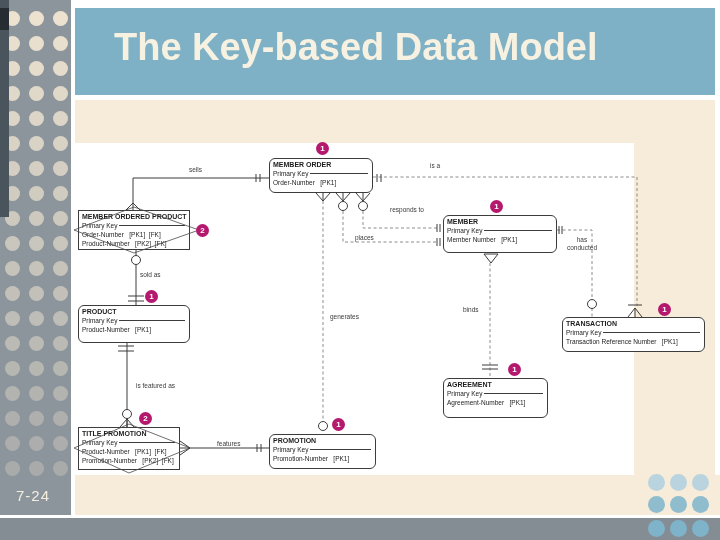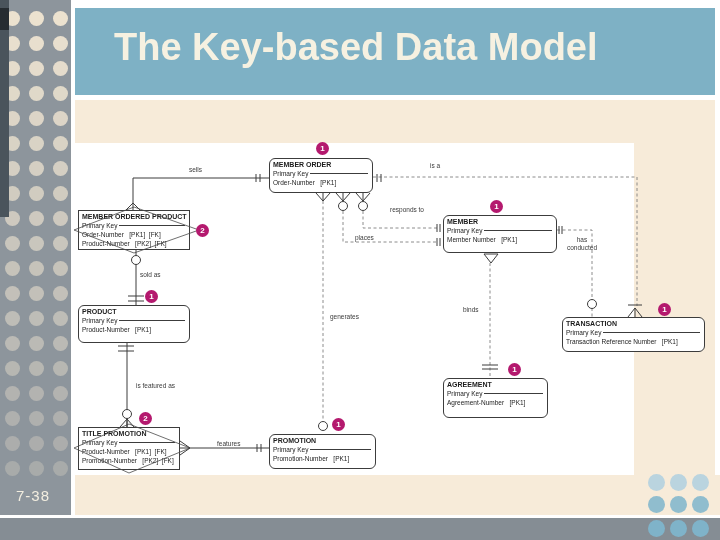--- a/index.html
+++ b/index.html
@@ -103,21 +103,21 @@
 <div class="abs edge-strip"></div>
 <div class="abs edge-block"></div>
 <div class="abs gap-white"></div>
 <div class="abs title-bar">
   <div class="slide-title">The Key-based Data Model</div>
 </div>
 <div class="abs cream"></div>
 <div class="abs canvas"></div>
 <div class="abs right-white"></div>
 <div class="abs bottom-bar"></div>
-<div class="abs page-num">7-38</div>
+<div class="abs page-num">7-24</div>
 <div class="abs corner-dots">
     <div class="cdot" style="left: 7.5px; top: 4px; background: rgb(186, 212, 223);"></div>
     <div class="cdot" style="left: 29.5px; top: 4px; background: rgb(186, 212, 223);"></div>
     <div class="cdot" style="left: 51.5px; top: 4px; background: rgb(186, 212, 223);"></div>
     <div class="cdot" style="left: 7.5px; top: 26px; background: rgb(144, 189, 206);"></div>
     <div class="cdot" style="left: 29.5px; top: 26px; background: rgb(144, 189, 206);"></div>
     <div class="cdot" style="left: 51.5px; top: 26px; background: rgb(144, 189, 206);"></div>
     <div class="cdot" style="left: 7.5px; top: 50px; background: rgb(127, 179, 201);"></div>
     <div class="cdot" style="left: 29.5px; top: 50px; background: rgb(127, 179, 201);"></div>
     <div class="cdot" style="left: 51.5px; top: 50px; background: rgb(127, 179, 201);"></div>

